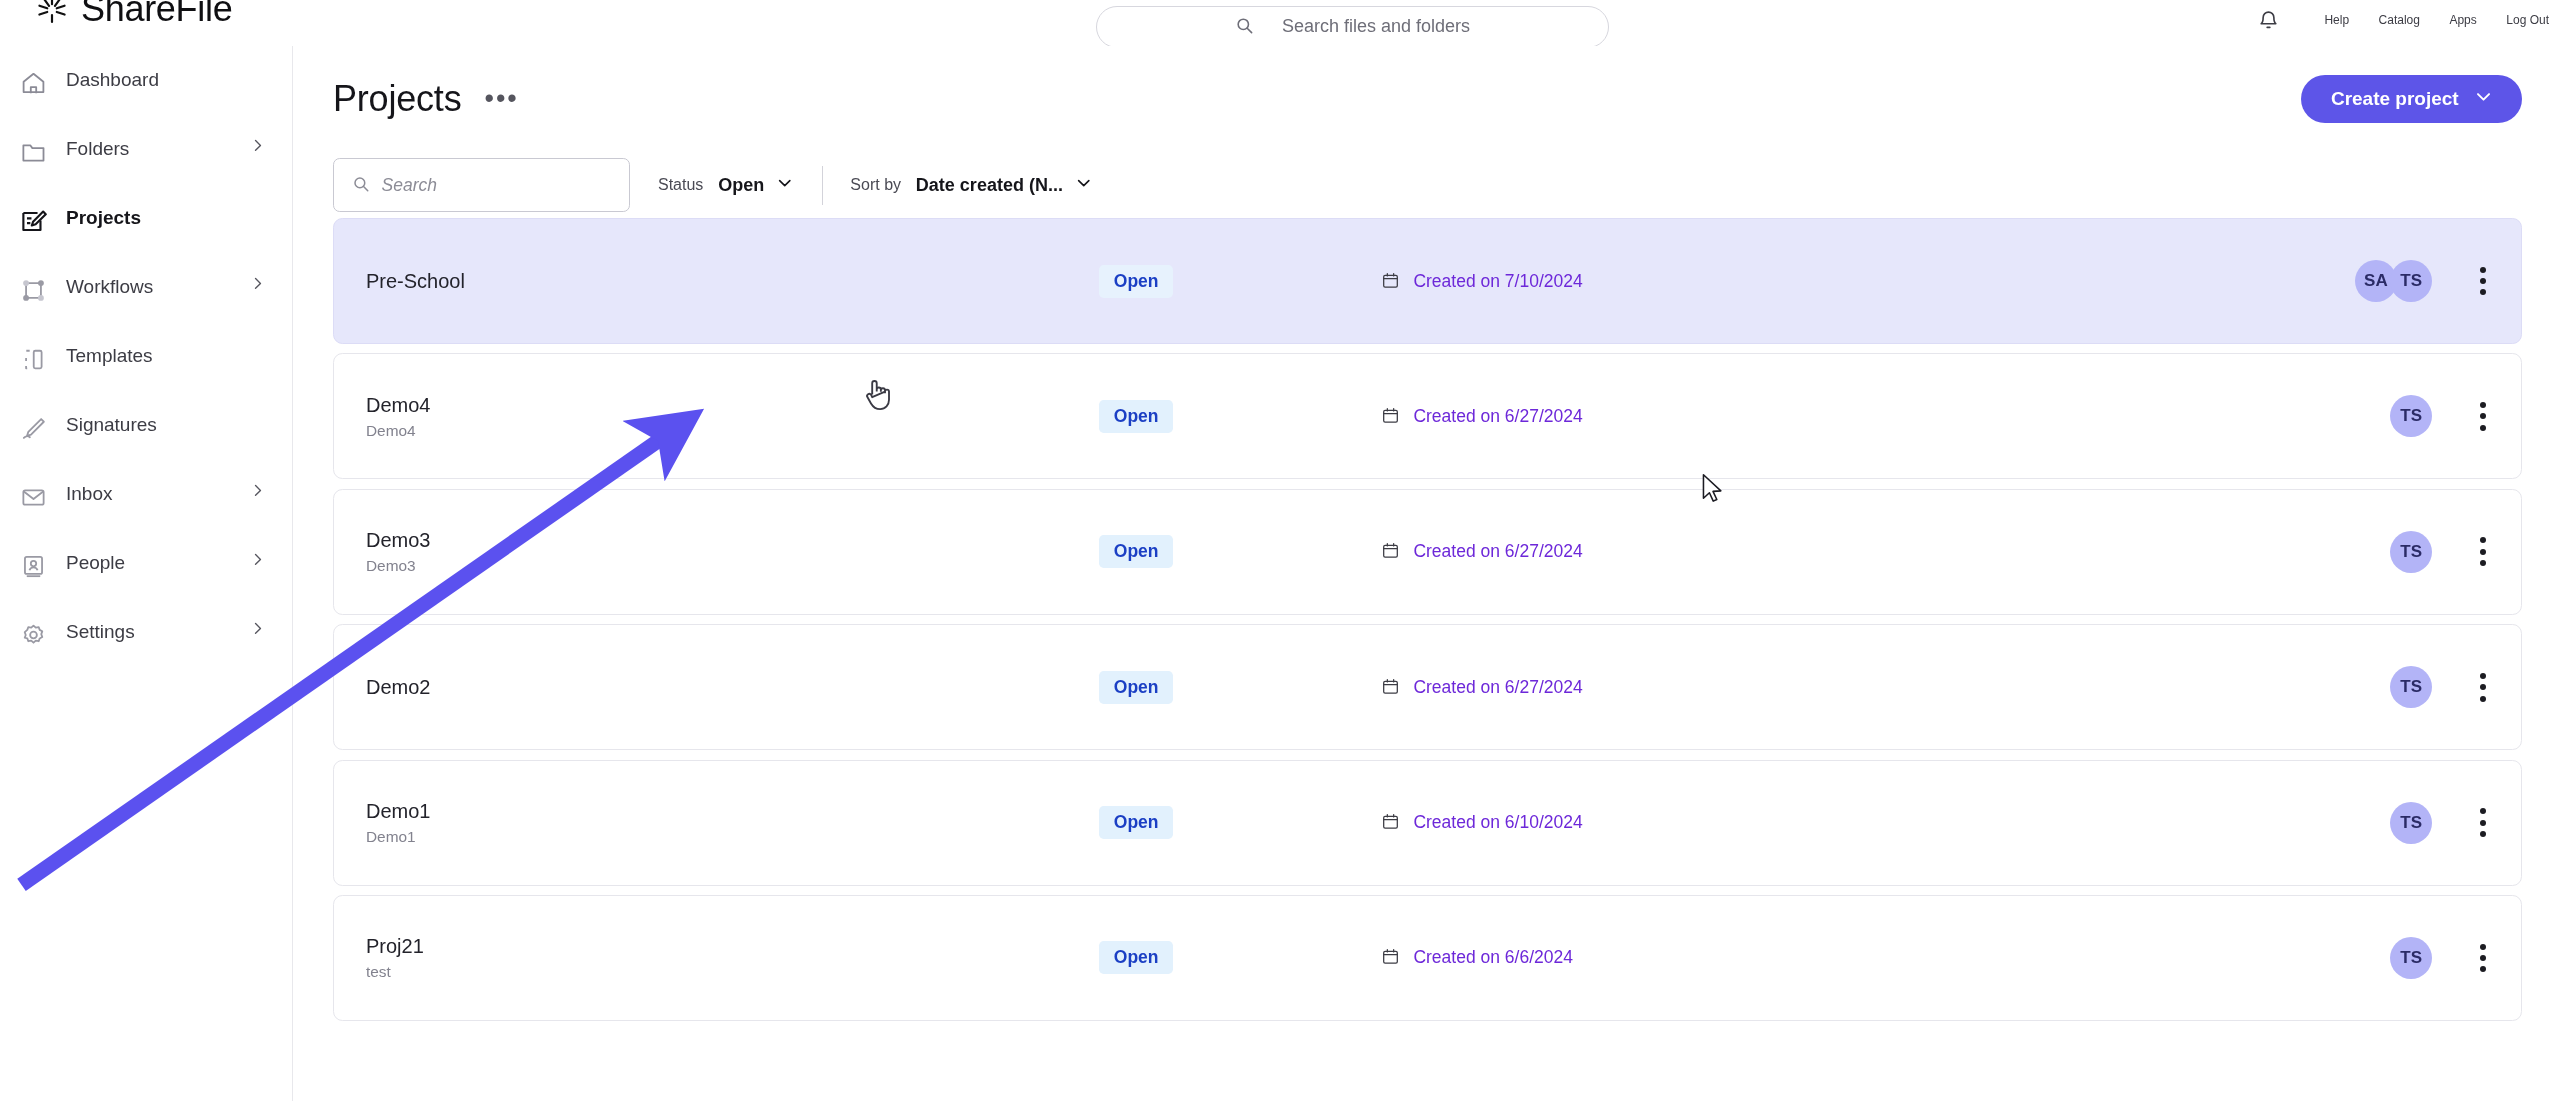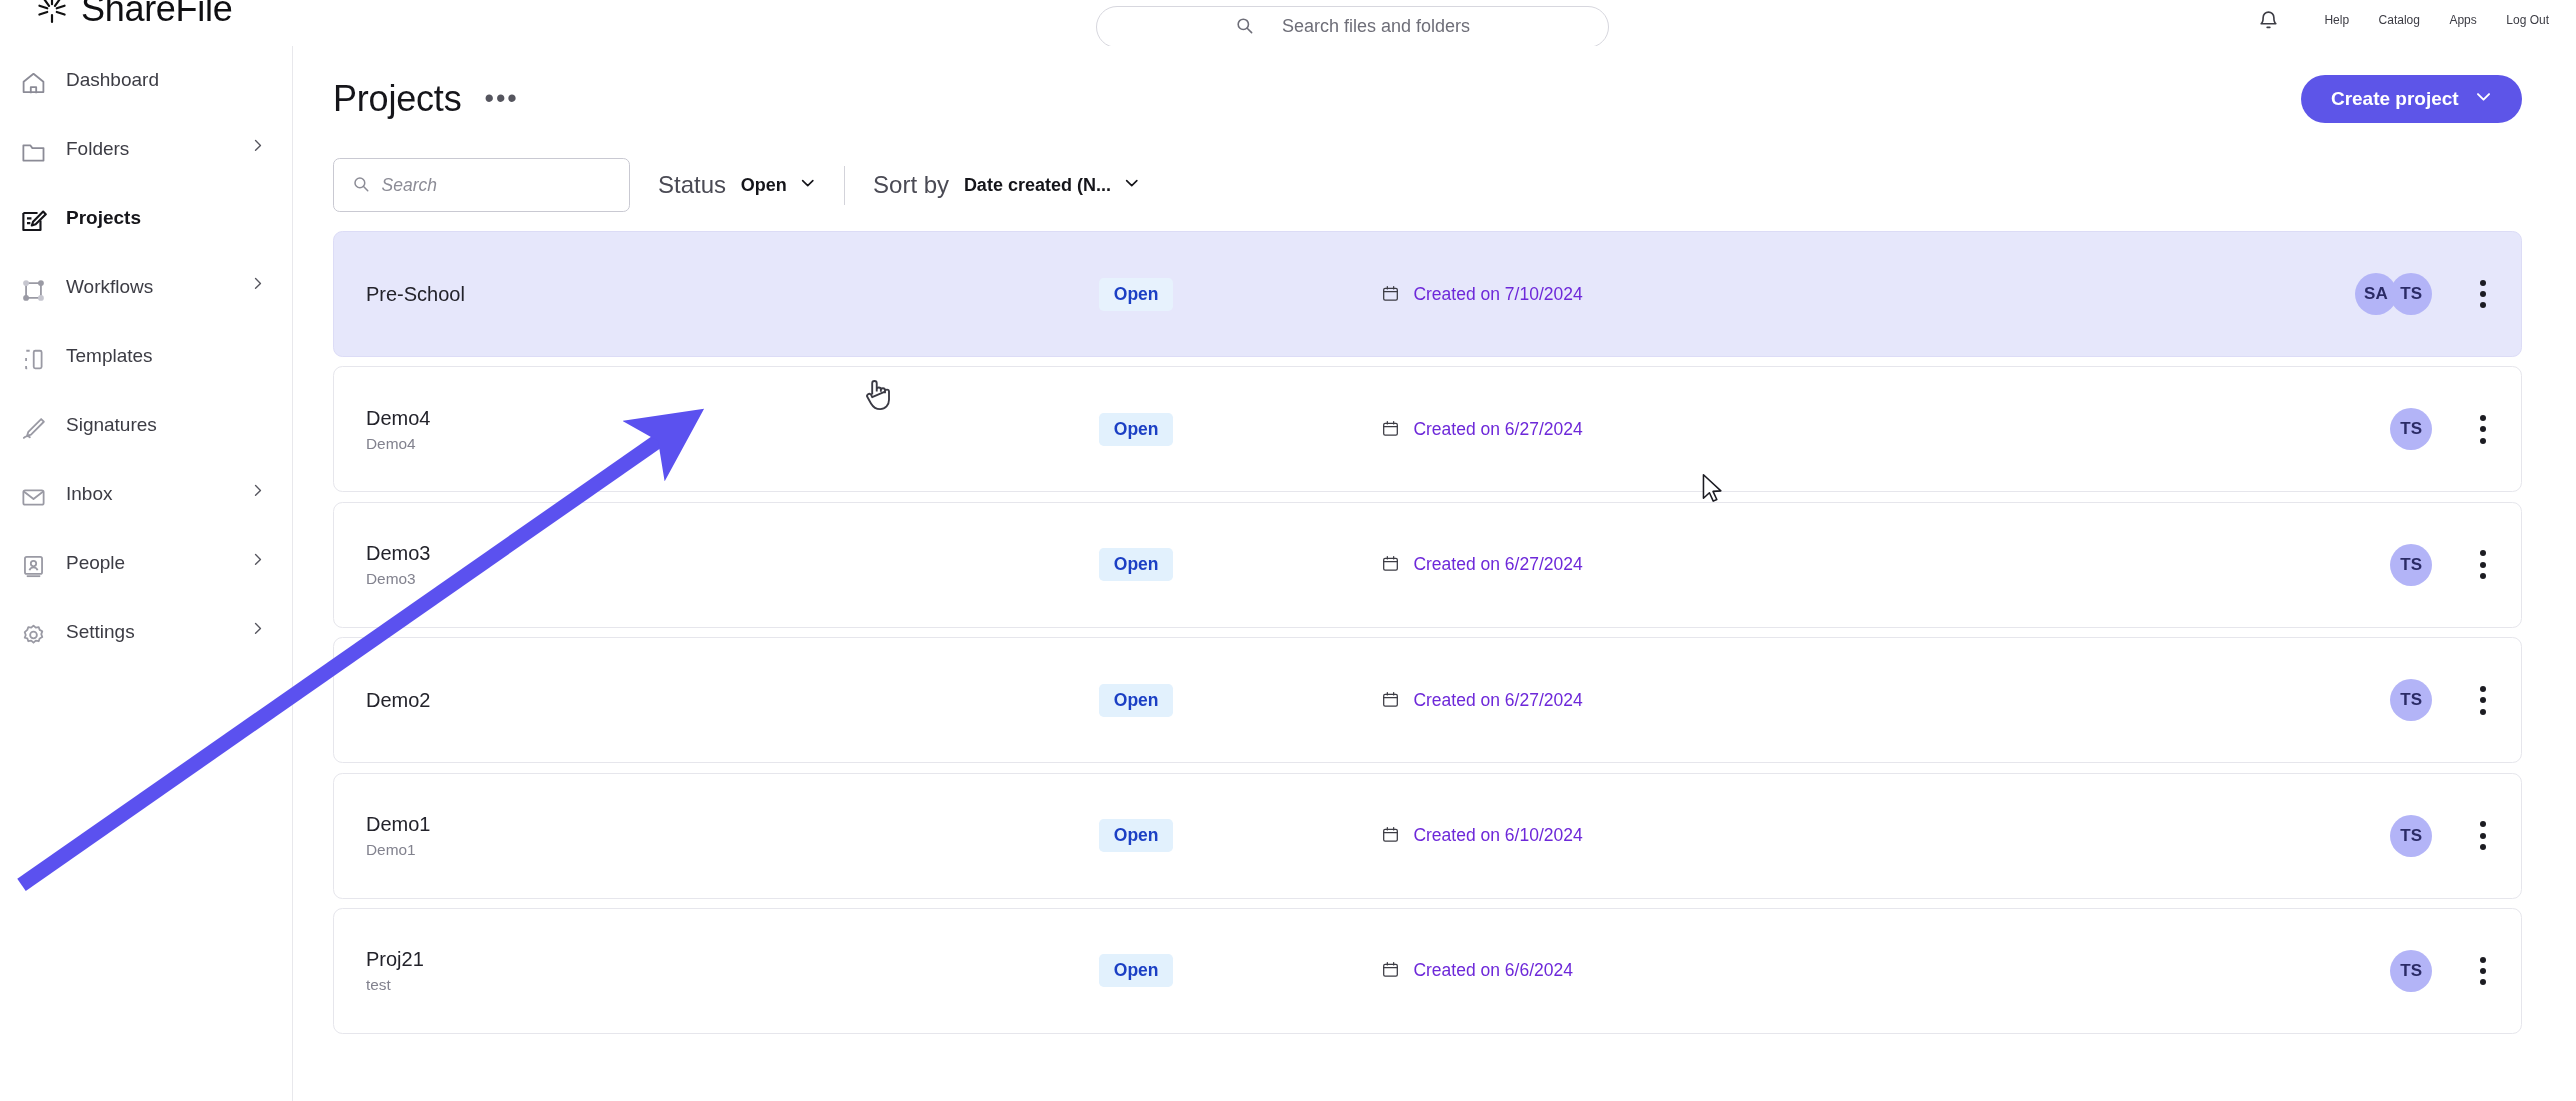--- a/index.html
+++ b/index.html
@@ -178,39 +178,39 @@
     color: #8c8c96;
     font-style: italic;
   }
   .filter-grp {
     display: flex;
     align-items: center;
     margin-left: 28px;
     gap: 14.8px;
     height: 54px;
   }
-  .filter-lbl { font-size: 24px; color: #4a4a54; }
+  .filter-lbl { font-size: 16px; color: #4a4a54; }
   .filter-val {
     font-size: 18px;
     color: #15151a;
     font-weight: 700;
     display: flex;
     align-items: center;
     gap: 12px;
     cursor: pointer;
     white-space: nowrap;
   }
   .divider-v {
     width: 0.7px; height: 39px;
     background: #d3d3da;
     margin: 0 28px;
   }
 
   
-  .rows { margin-top: 19px; }
+  .rows { margin-top: 6px; }
   .prow {
     position: relative;
     height: 126px;
     border: 0.7px solid #e6e6ec;
     border-radius: 9.4px;
     background: #fff;
     display: flex;
     align-items: center;
     margin-bottom: 9.4px;
     cursor: pointer;

